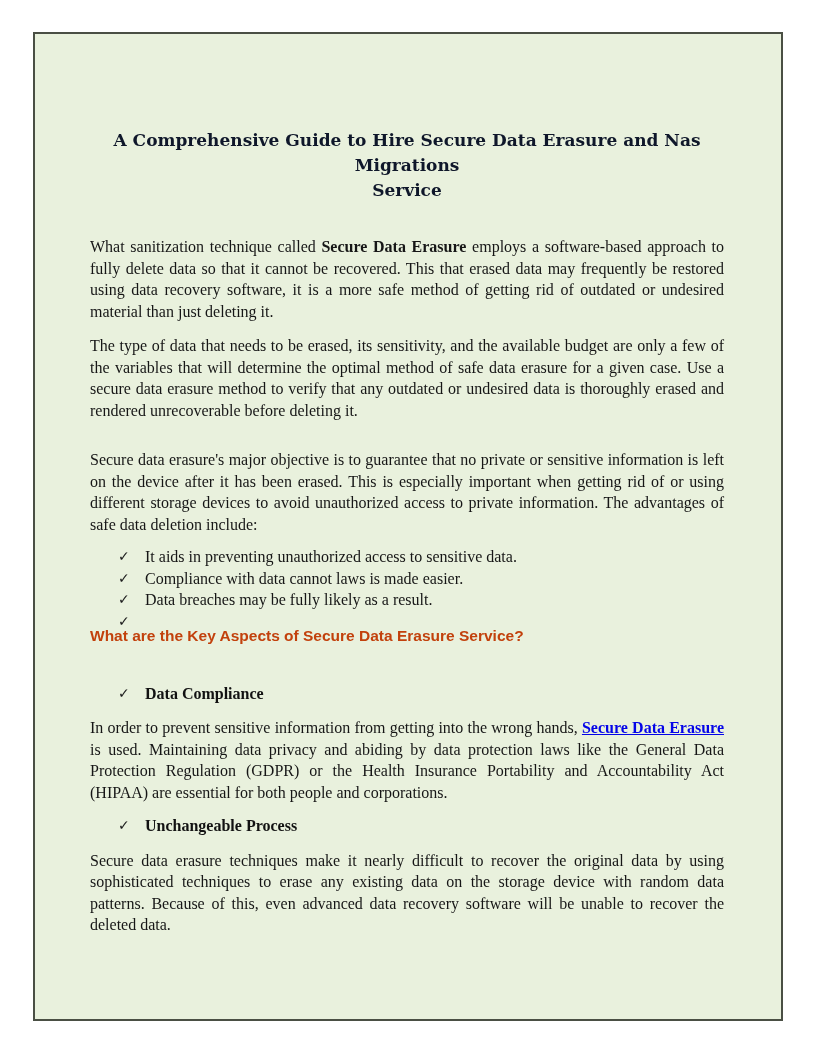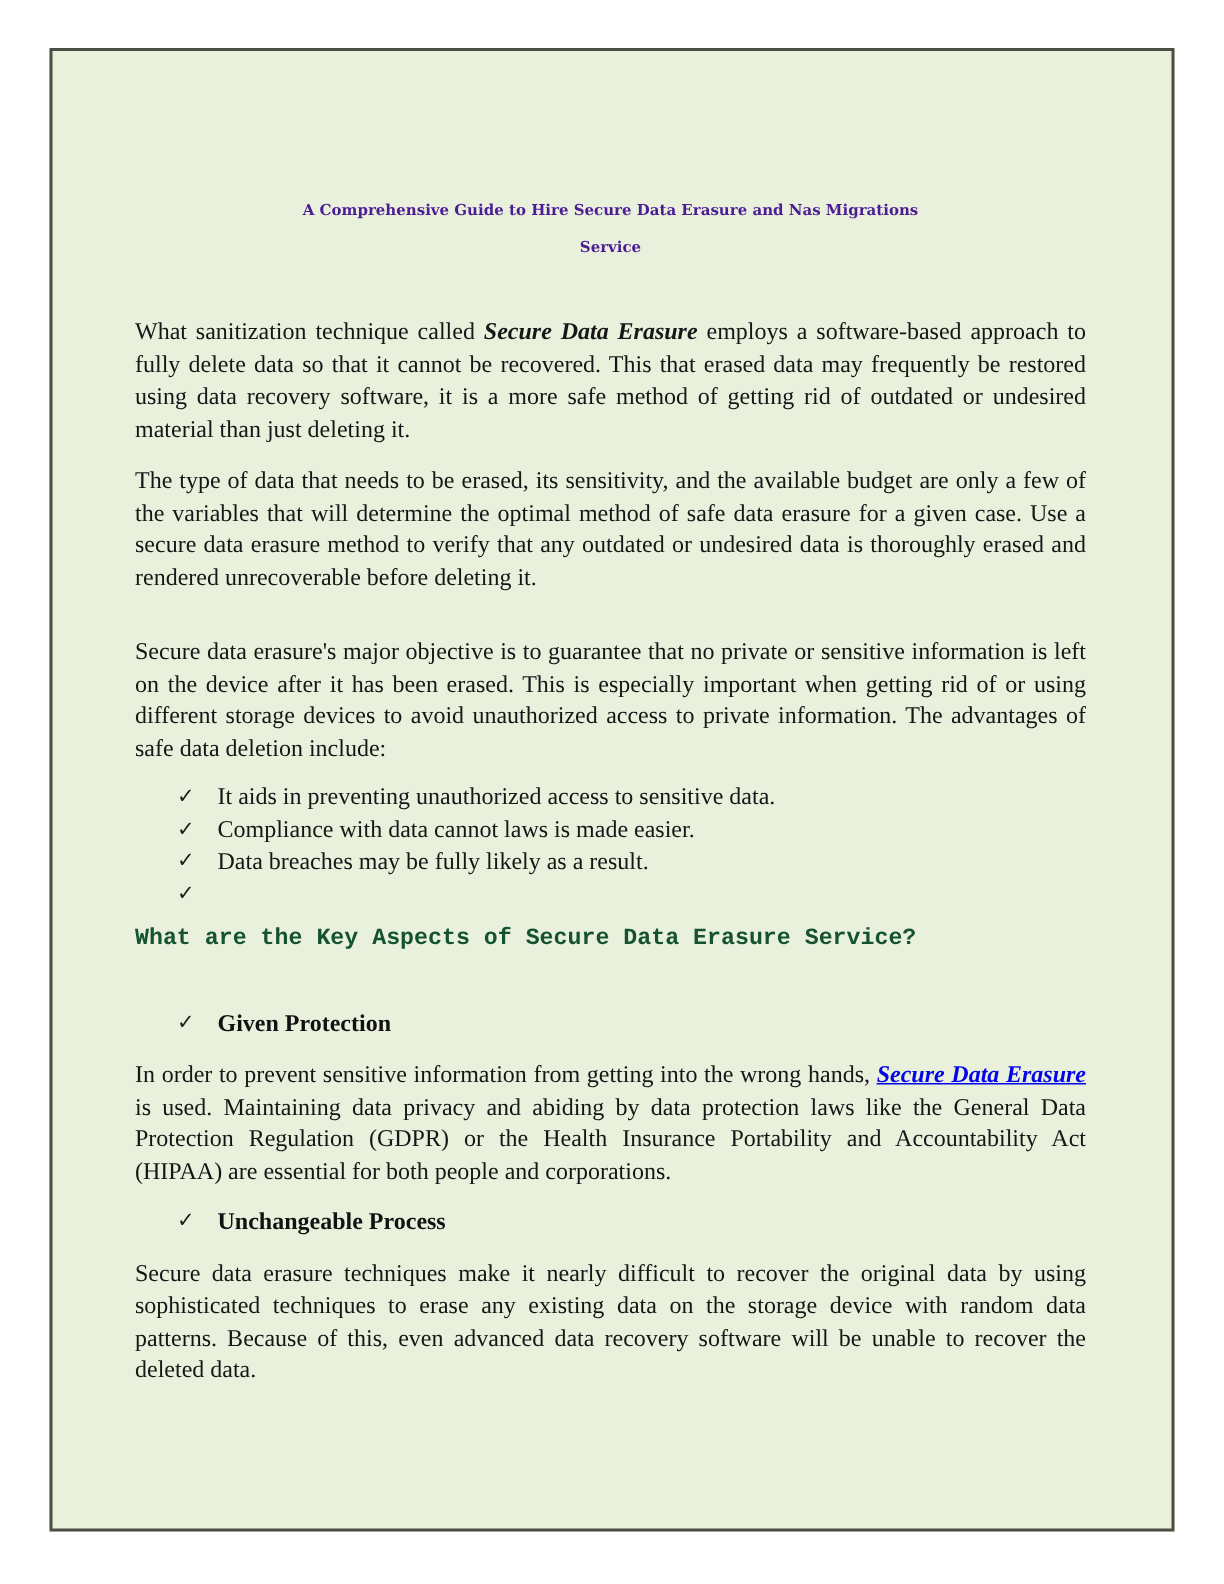--- a/index.html
+++ b/index.html
@@ -20,33 +20,33 @@
   }
   .content{
     position:absolute;
     left:55px; right:57px; top:0; bottom:0;
     color:#161616;
   }
   h1.doc-title{
     margin:94px 0 0 0;
     font-family:"DejaVu Serif", serif;
     font-weight:bold;
-    font-size:10px;
+    font-size:17px;
     line-height:25px;
     text-align:center;
-    color:#4c1d95;
+    color:#0f172a;
   }
   .para{
     margin:0;
     font-size:16px;
     line-height:21.5px;
     text-align:justify;
     color:#161616;
   }
-  .para .b{font-weight:bold;font-style:italic;}
+  .para .b{font-weight:bold;}
   #intro p:nth-child(1){margin-top:33px;}
   #intro p:nth-child(2){margin-top:13px;}
   #intro p:nth-child(3){margin-top:28px;}
   ul.checklist{
     list-style:none;
     margin:11px 0 0 0;
     padding:0;
   }
   ul.checklist li{
     position:relative;
@@ -55,26 +55,26 @@
     line-height:21.5px;
   }
   .check{
     position:absolute;
     left:28px; top:0;
     font-family:"DejaVu Sans", sans-serif;
     font-size:14px;
     color:#1c1c1c;
   }
   h2.section-heading{
-    margin:26px 0 0 0;
-    font-family:Liberation Mono, monospace;
+    margin:12px 0 0 0;
+    font-family:Liberation Sans, sans-serif;
     font-weight:bold;
     font-size:15.5px;
     line-height:26px;
-    color:#14532d;
+    color:#c2410c;
   }
   .aspect-head{
     position:relative;
     padding-left:55px;
     font-size:16px;
     line-height:21.5px;
     font-weight:bold;
     color:#121212;
   }
   #aspects .aspect:nth-child(1) .aspect-head{margin-top:34px;}
@@ -105,21 +105,21 @@
         <li><span class="check">✓</span><span>It aids in preventing unauthorized access to sensitive data.</span></li>
         <li><span class="check">✓</span><span>Compliance with data cannot laws is made easier.</span></li>
         <li><span class="check">✓</span><span>Data breaches may be fully likely as a result.</span></li>
         <li><span class="check">✓</span></li>
       </ul>
 
     <h2 class="section-heading">What are the Key Aspects of Secure Data Erasure Service?</h2>
 
     <div id="aspects">
         <div class="aspect">
-          <div class="aspect-head"><span class="check">✓</span><span>Given Protection</span></div>
+          <div class="aspect-head"><span class="check">✓</span><span>Data Compliance</span></div>
           <p class="para"><span>In order to prevent sensitive information from getting into the wrong hands, </span><a href="#" class="doclink b">Secure Data Erasure</a><span> is used. Maintaining data privacy and abiding by data protection laws like the General Data Protection Regulation (GDPR) or the Health Insurance Portability and Accountability Act (HIPAA) are essential for both people and corporations.</span></p>
         </div>
         <div class="aspect">
           <div class="aspect-head"><span class="check">✓</span><span>Unchangeable Process</span></div>
           <p class="para"><span>Secure data erasure techniques make it nearly difficult to recover the original data by using sophisticated techniques to erase any existing data on the storage device with random data patterns. Because of this, even advanced data recovery software will be unable to recover the deleted data.</span></p>
         </div>
       </div>
 
   </div>
 </div>

